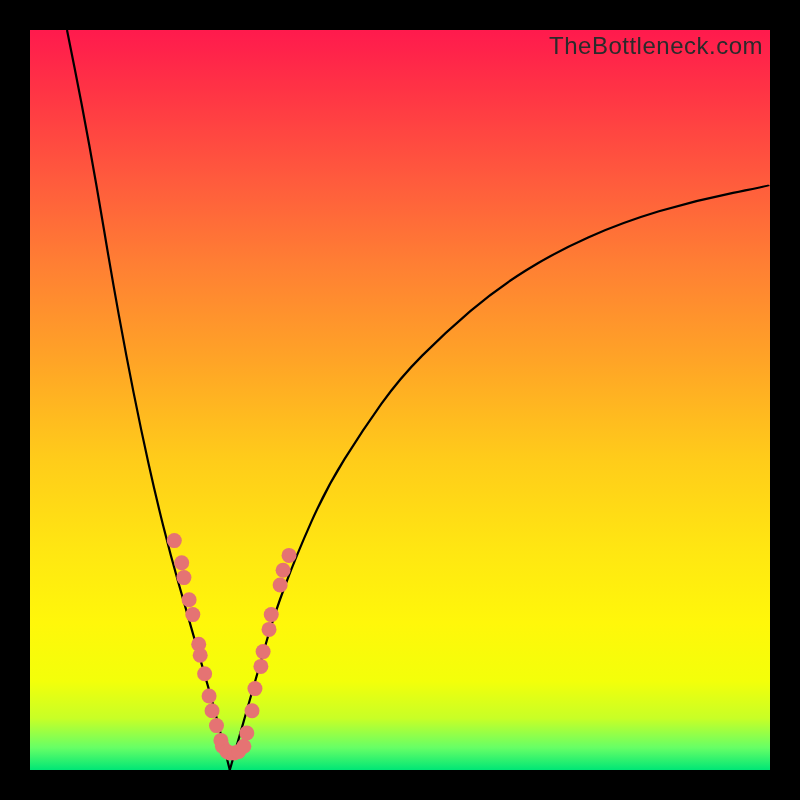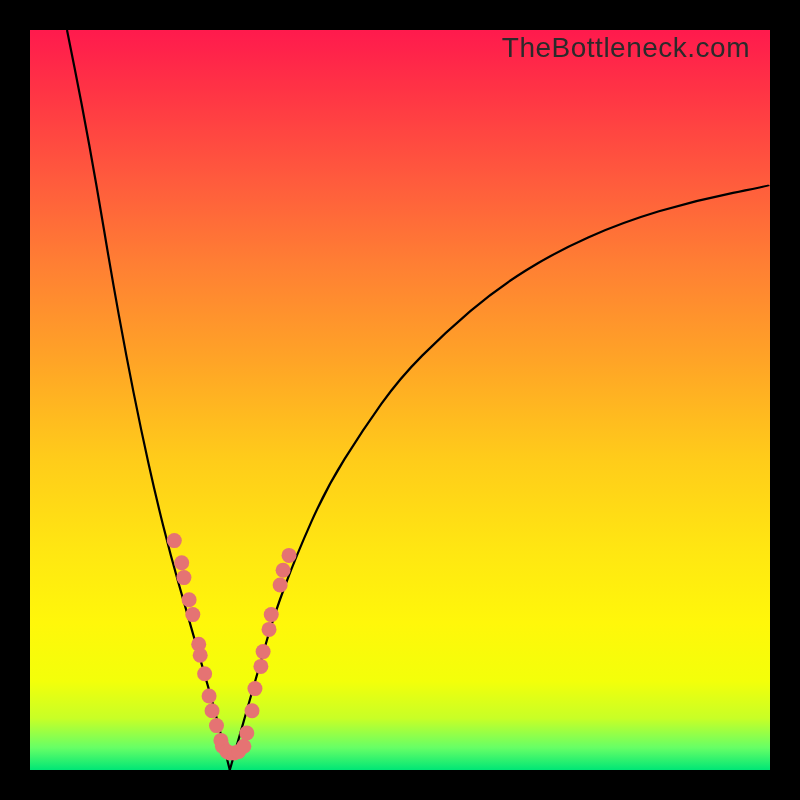--- a/index.html
+++ b/index.html
@@ -28,23 +28,23 @@
       #fff70a 80%,
       #f3ff0a 88%,
       #c8ff26 93%,
       #66ff66 97%,
       #00e676 100%
     );
   }
   .watermark {
     position: absolute;
     top: 2px;
-    right: 20px;
+    right: 7px;
     color: #2b2b2b;
-    font-size: 28px;
+    font-size: 24px;
     letter-spacing: 0.5px;
     font-weight: 500;
   }
   svg.plot {
     position: absolute;
     left: 0;
     top: 0;
     width: 740px;
     height: 740px;
   }

